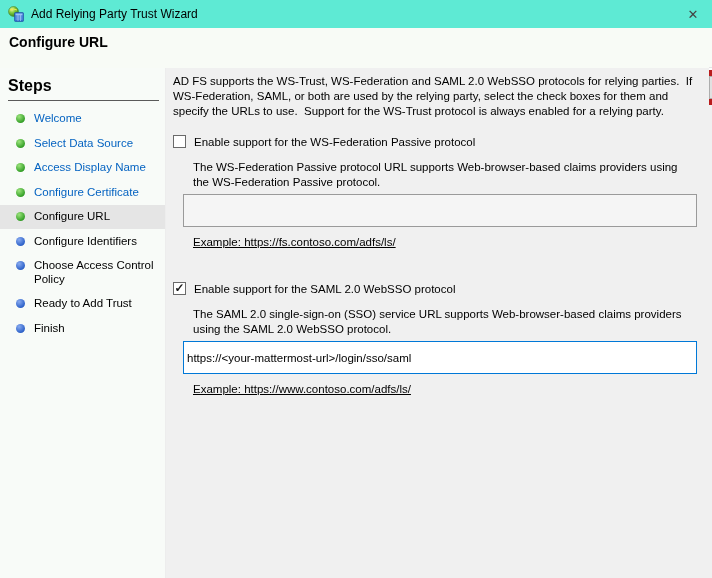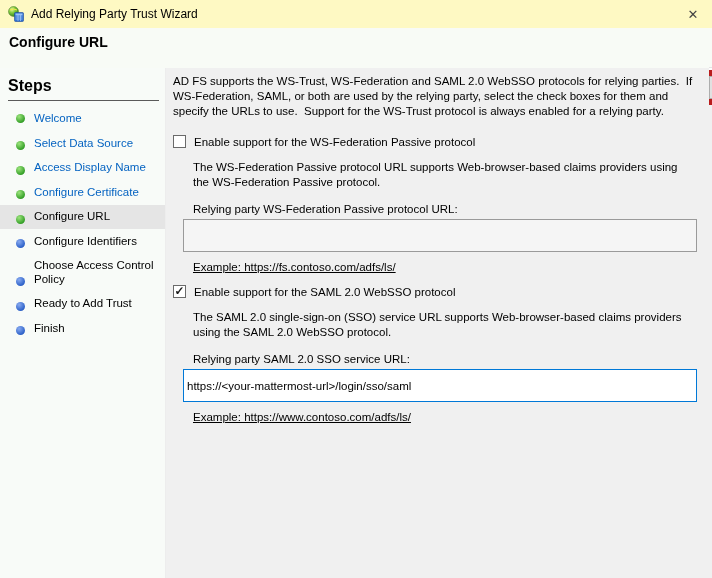--- a/index.html
+++ b/index.html
@@ -7,21 +7,21 @@
   body {
     width:712px; height:578px;
     font-family:"Liberation Sans", sans-serif;
     font-size:11.5px; color:#000;
     background:#fff;
   }
   .dialog { width:712px; height:578px; display:flex; flex-direction:column; background:#fff; overflow:hidden; }
 
   
   .titlebar {
-    height:28px; background:#fef9c3; display:flex; align-items:center;
+    height:28px; background:#5eead4; display:flex; align-items:center;
     padding:0 8px; flex:none;
   }
   .app-icon { width:16px; height:16px; margin-right:7px; flex:none; }
   .win-title { font-size:12px; }
   .close-btn {
     margin-left:auto; width:22px; height:22px; display:flex; align-items:center; justify-content:center;
     font-size:13px; color:#444; cursor:default;
   }
   .pageheader { height:40px; background:#f8fbf6; flex:none; padding:6px 0 0 9px; }
   .pageheader h1 { margin:0; font-size:14px; font-weight:bold; color:#000; }
@@ -34,41 +34,41 @@
     width:166px; flex:none; background:#f8fbf8;
     border-right:1px solid #ededed;
     padding-top:5px;
   }
   .steps-header {
     font-weight:bold; font-size:16px;
     margin:4px 6px 6px 8px; padding-bottom:5px;
     border-bottom:1px solid #5a5a5a;
   }
   .step { display:flex; align-items:flex-start; padding:5px 4px 5px 16px; line-height:13.5px; }
-  .step + .step { margin-top:1px;align-items:flex-end; }
+  .step + .step { margin-top:1px; }
   .bullet {
     width:9px; height:9px; border-radius:50%; flex:none; margin:2px 9px 0 0;
   }
   .step.done .bullet, .step.current .bullet {
     background:radial-gradient(circle at 35% 30%, #9ce47c, #35a028 70%, #1d7a15);
   }
   .step.upcoming .bullet {
     background:radial-gradient(circle at 35% 30%, #88aaf0, #2e62c9 70%, #1b47a0);
   }
   .step.done .step-label { color:#0563c1; }
   .step.current { background:#e5e5e5; }
   .step.current .step-label, .step.upcoming .step-label { color:#000; }
 
   
   .main { flex:1; display:flex; flex-direction:row; background:#f0f0f0; min-width:0; }
   .content { flex:1; padding:6px 12px 0 7px; }
   .intro { margin:0; width:524px; line-height:15px; white-space:pre-wrap; }
 
   .cbrow { display:flex; align-items:center; margin-top:16px; }
-  .cbrow.saml { margin-top:12px; }
+  .cbrow.saml { margin-top:34px; }
   .checkbox {
     width:13px; height:13px; background:#fff; border:1px solid #6a6a6a;
     display:inline-flex; align-items:center; justify-content:center; flex:none;
     cursor:default;
   }
   .checkbox.checked::after { content:"✓"; font-size:12px; font-weight:bold; color:#1a1a1a; margin-top:-2px; }
   .cblabel { margin-left:8px; }
 
   .desc { margin:12px 0 0 20px; width:500px; line-height:15px; white-space:pre-wrap; }
   .fieldlabel { margin:13px 0 0 20px; }
@@ -174,30 +174,28 @@
 
     <div class="main">
       <div class="content">
         <p class="intro">AD FS supports the WS-Trust, WS-Federation and SAML 2.0 WebSSO protocols for relying parties.  If WS-Federation, SAML, or both are used by the relying party, select the check boxes for them and specify the URLs to use.  Support for the WS-Trust protocol is always enabled for a relying party.</p>
 
         <div class="cbrow">
           <span class="checkbox"></span>
           <span class="cblabel">Enable support for the WS-Federation Passive protocol</span>
         </div>
         <p class="desc">The WS-Federation Passive protocol URL supports Web-browser-based claims providers using the WS-Federation Passive protocol.</p>
-        <div class="fieldlabel">Relying party WS-Federation Passive protocol URL:</div>
         <input class="textfield disabled" type="text" value="" style="">
         <div class="example">Example: https://fs.contoso.com/adfs/ls/</div>
 
         <div class="cbrow saml">
           <span class="checkbox checked"></span>
           <span class="cblabel">Enable support for the SAML 2.0 WebSSO protocol</span>
         </div>
         <p class="desc">The SAML 2.0 single-sign-on (SSO) service URL supports Web-browser-based claims providers using the SAML 2.0 WebSSO protocol.</p>
-        <div class="fieldlabel">Relying party SAML 2.0 SSO service URL:</div>
         <input class="textfield focused" type="text" value="https://&lt;your-mattermost-url&gt;/login/sso/saml" style="">
         <div class="example">Example: https://www.contoso.com/adfs/ls/</div>
       </div>
 
       <div class="footer">
         <button class="btn">&lt; Previous</button>
         <button class="btn default">Next &gt;</button>
         <button class="btn cancel-gap">Cancel</button>
       </div>
     </div>

